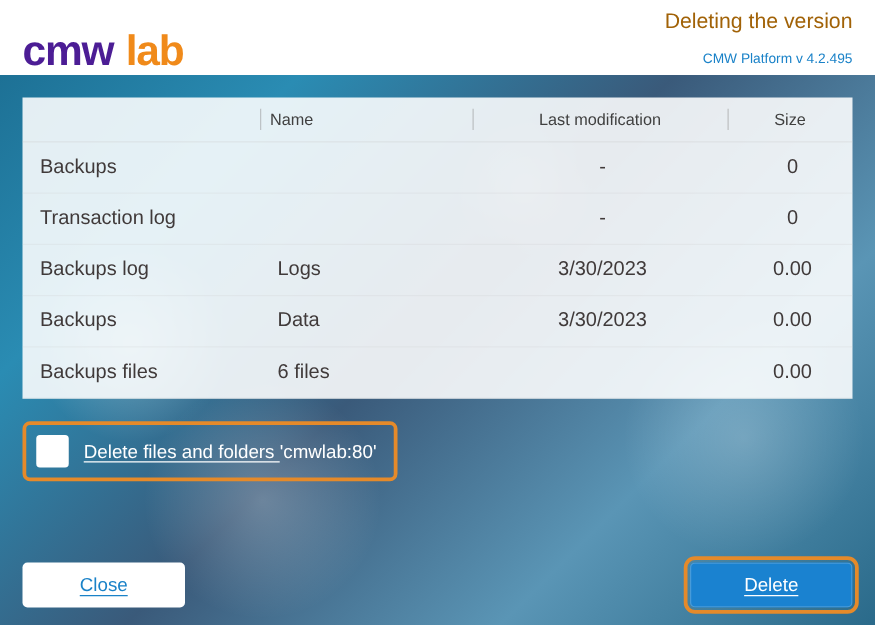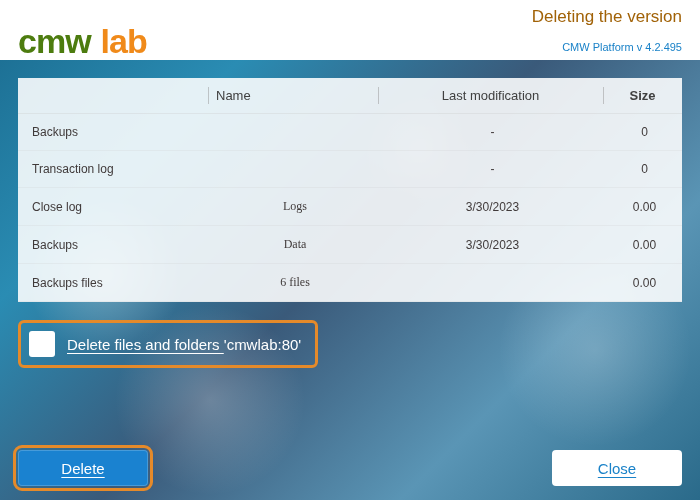--- a/index.html
+++ b/index.html
@@ -25,21 +25,21 @@
     background: #ffffff;
     height: 60px;
     display: flex;
     justify-content: space-between;
     align-items: center;
     padding: 0 18px;
     position: relative;
     z-index: 2;
   }
   .logo { display: flex; align-items: baseline; font-weight: 700; }
-  .logo-cmw { color: #4d7c0f; font-size: 34px; letter-spacing: -1px; }
+  .logo-cmw { color: #4c1d95; font-size: 34px; letter-spacing: -1px; }
   .logo-lab { color: #f08a1a; font-size: 34px; margin-left: 10px; letter-spacing: -1px; margin-top: 22px; }
   .header-right { text-align: right; }
   .title { color: #a16207; font-size: 17px; }
   .version { color: #1a82c8; font-size: 11px; margin-top: 14px; }
   .content {
     position: relative;
     z-index: 2;
     padding: 18px 18px 12px 18px;
   }
   .table {
@@ -59,29 +59,29 @@
   .table th:not(:first-child)::before {
     content: "";
     position: absolute;
     left: 0; top: 25%; bottom: 25%;
     width: 1px;
     background: rgba(150,150,150,0.5);
   }
   .table th.col-cat { width: 190px; }
   .table th.col-name { width: 170px; text-align: left; margin-left: 44px; }
   .table th.col-mod { text-align: center; }
-  .table th.col-size { width: 79px; font-weight: bold; }
+  .table th.col-size { width: 100px; }
   .table td {
     color: #403a3a;
-    font-size: 12px;
+    font-size: 16px;
     padding: 11px 10px 11px 14px;
     border-bottom: 1px solid rgba(200,200,200,0.2);
   }
   .table td.cat { text-align: left; }
-  .table td.name { text-align: center; font-family: Liberation Serif, serif; }
+  .table td.name { text-align: left; }
   .table td.mod { text-align: center; }
   .table td.size { text-align: center; }
   .checkbox-wrap {
     margin: 18px 0 0 0;
     display: inline-flex;
     align-items: center;
     border: 3px solid #e58a2a;
     border-radius: 6px;
     padding: 8px 14px 8px 8px;
     color: #ffffff;
@@ -165,21 +165,21 @@
         <td class="mod">-</td>
         <td class="size">0</td>
       </tr>
       <tr>
         <td class="cat">Transaction log</td>
         <td class="name"></td>
         <td class="mod">-</td>
         <td class="size">0</td>
       </tr>
       <tr>
-        <td class="cat">Close log</td>
+        <td class="cat">Backups log</td>
         <td class="name">Logs</td>
         <td class="mod">3/30/2023</td>
         <td class="size">0.00</td>
       </tr>
       <tr>
         <td class="cat">Backups</td>
         <td class="name">Data</td>
         <td class="mod">3/30/2023</td>
         <td class="size">0.00</td>
       </tr>
@@ -194,15 +194,15 @@
 
   <div class="checkbox-wrap">
     <div class="checkbox-box"></div>
     <span>
       <span class="checkbox-label">Delete files and folders </span><span class="checkbox-label instance">'cmwlab:80'</span>
     </span>
   </div>
 </div>
 
 <div class="footer">
+  <button class="btn btn-close">Close</button>
   <button class="btn btn-delete">Delete</button>
-  <button class="btn btn-close">Close</button>
 </div>
 
 </body></html>

